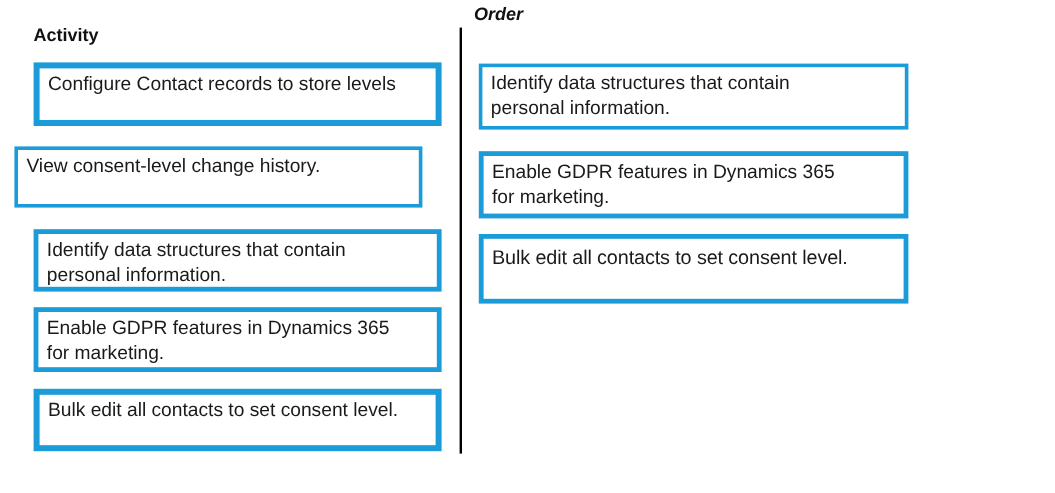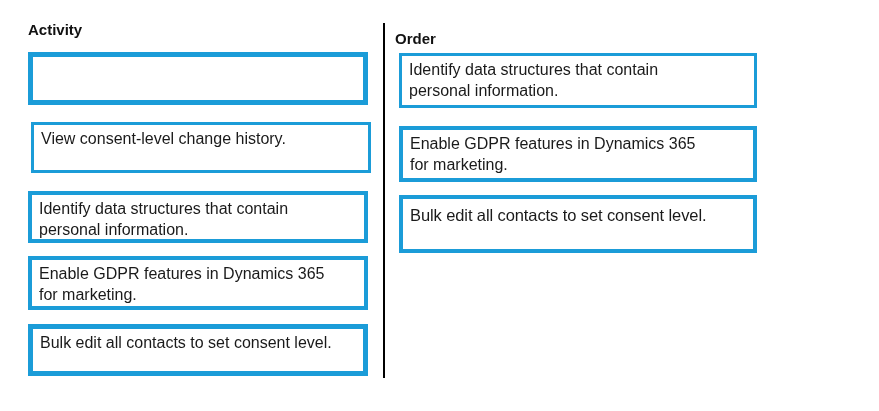--- a/index.html
+++ b/index.html
@@ -46,28 +46,29 @@
 
   .box.lg .line { font-size: 16.5px; letter-spacing: -0.1px; }
 </style>
 </head>
 <body>
 
 <div class="canvas">
 
   <div class="col-heading" style="left:28px; top:21px;text-align:right;">Activity</div>
 
-  <div class="col-heading" style="left:395px; top:30px;">Order</div>
+  <div class="col-heading" style="left:395px; top:4px;font-style:italic;">Order</div>
 
   <div class="divider" style="left:383px; top:23px; height:355px;"></div>
 
   <div class="box" style="left:28px; top:52px; width:340px; height:53px; border-width:5px;">
+    <div class="line">Configure Contact records to store levels</div>
   </div>
 
-  <div class="box" style="left:31px; top:122px; width:340px; height:51px; border-width:3px;">
+  <div class="box" style="left:12px; top:122px; width:340px; height:51px; border-width:3px;">
     <div class="line">View consent-level change history.</div>
     <div class="line"></div>
   </div>
 
   <div class="box" style="left:28px; top:191px; width:340px; height:52px; border-width:4px;">
     <div class="line">Identify data structures that contain</div>
     <div class="line">personal information.</div>
   </div>
 
   <div class="box" style="left:28px; top:256px; width:340px; height:54px; border-width:4px;">

